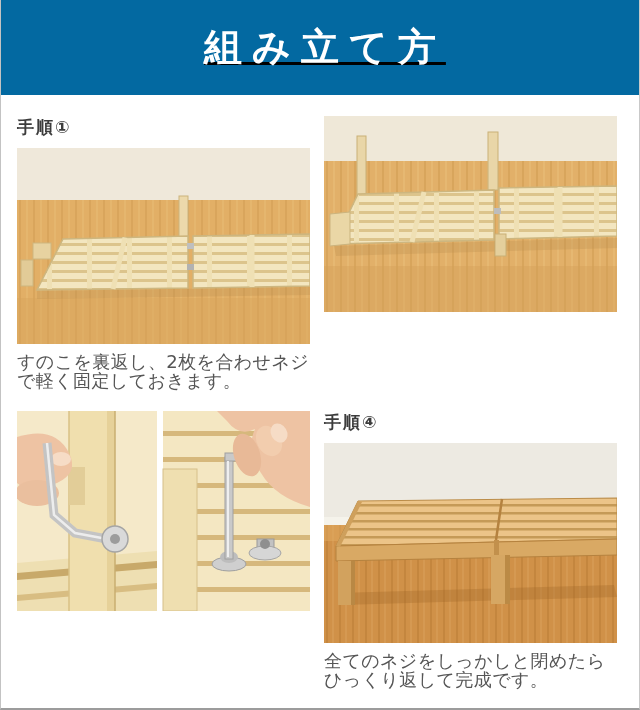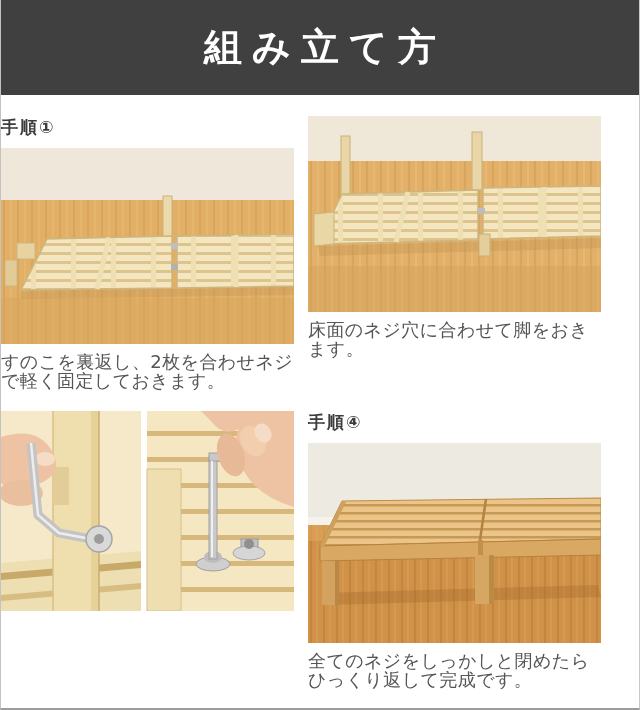--- a/index.html
+++ b/index.html
@@ -13,21 +13,21 @@
   .header {
     height:95px; background:#757575; display:flex;
     align-items:center; justify-content:center;
   }
   .header h1 {
     color:#ffffff; font-size:38px; font-weight:bold;
     letter-spacing:10px; text-indent:10px;
   }
   .grid {
     display:grid; grid-template-columns:293px 293px;
-    column-gap:14px; padding:0 0;
+    column-gap:14px; padding:0 16px;
   }
   .step { margin-top:21px; }
   .step-label {
     font-size:17px; font-weight:bold; color:#3c3c3c;
     letter-spacing:2px; margin-bottom:9px;
   }
   .photo {
     width:293px; position:relative; overflow:hidden; background:#f2ead8;
   }
   .photo.row1 { height:196px; }
@@ -36,21 +36,21 @@
   .caption {
     margin-top:8px; font-size:18px; line-height:19px;
     color:#555555; letter-spacing:0.4px;
   }
 </style>
 </head>
 <body>
 
 <div class="page">
 
-  <header class="header" style="background: #404040;">
+  <header class="header" style="background: #0369a1; text-decoration: underline;">
     <h1 style="color: rgb(255, 255, 255);">組み立て方</h1>
   </header>
 
   <main class="grid">
 
     <section class="step">
       <h2 class="step-label">手順①</h2>
       <div class="photo row1">
         <svg viewBox="0 0 293 196" preserveAspectRatio="none">
           <defs>
@@ -106,21 +106,20 @@
           <rect x="164" y="16" width="10" height="58" fill="#e9d6a8" stroke="#c9b077" stroke-width="1"></rect>
           <polygon points="10,128 170,124 170,74 34,78" fill="url(#slats2)" stroke="#cdb67f" stroke-width="1.5"></polygon>
           <polygon points="175,123 293,120 293,70 175,72" fill="url(#slats2)" stroke="#cdb67f" stroke-width="1.5"></polygon>
           <line x1="100" y1="76" x2="88" y2="126" stroke="#efe0b4" stroke-width="5"></line>
           <line x1="236" y1="71" x2="236" y2="121" stroke="#efe0b4" stroke-width="5"></line>
           <polygon points="6,130 26,128 26,96 6,98" fill="#ead7a6" stroke="#cbb47e" stroke-width="1"></polygon>
           <rect x="171" y="118" width="11" height="22" fill="#e4cf9c" stroke="#c9b077" stroke-width="1"></rect>
           <rect x="170" y="92" width="7" height="6" fill="#bdbdbd"></rect>
         </svg>
       </div>
-      <p class="caption">床面のネジ穴に合わせて脚をおきます。</p>
     </section>
 
     <section class="step">
       <div class="photo row2">
         <svg viewBox="0 0 293 200" preserveAspectRatio="none">
           <defs>
             <pattern id="slats3" patternUnits="userSpaceOnUse" width="293" height="26">
               <rect width="293" height="26" fill="#f4e7c2"></rect>
               <rect y="20" width="293" height="5" fill="#d6b87c"></rect>
             </pattern>

